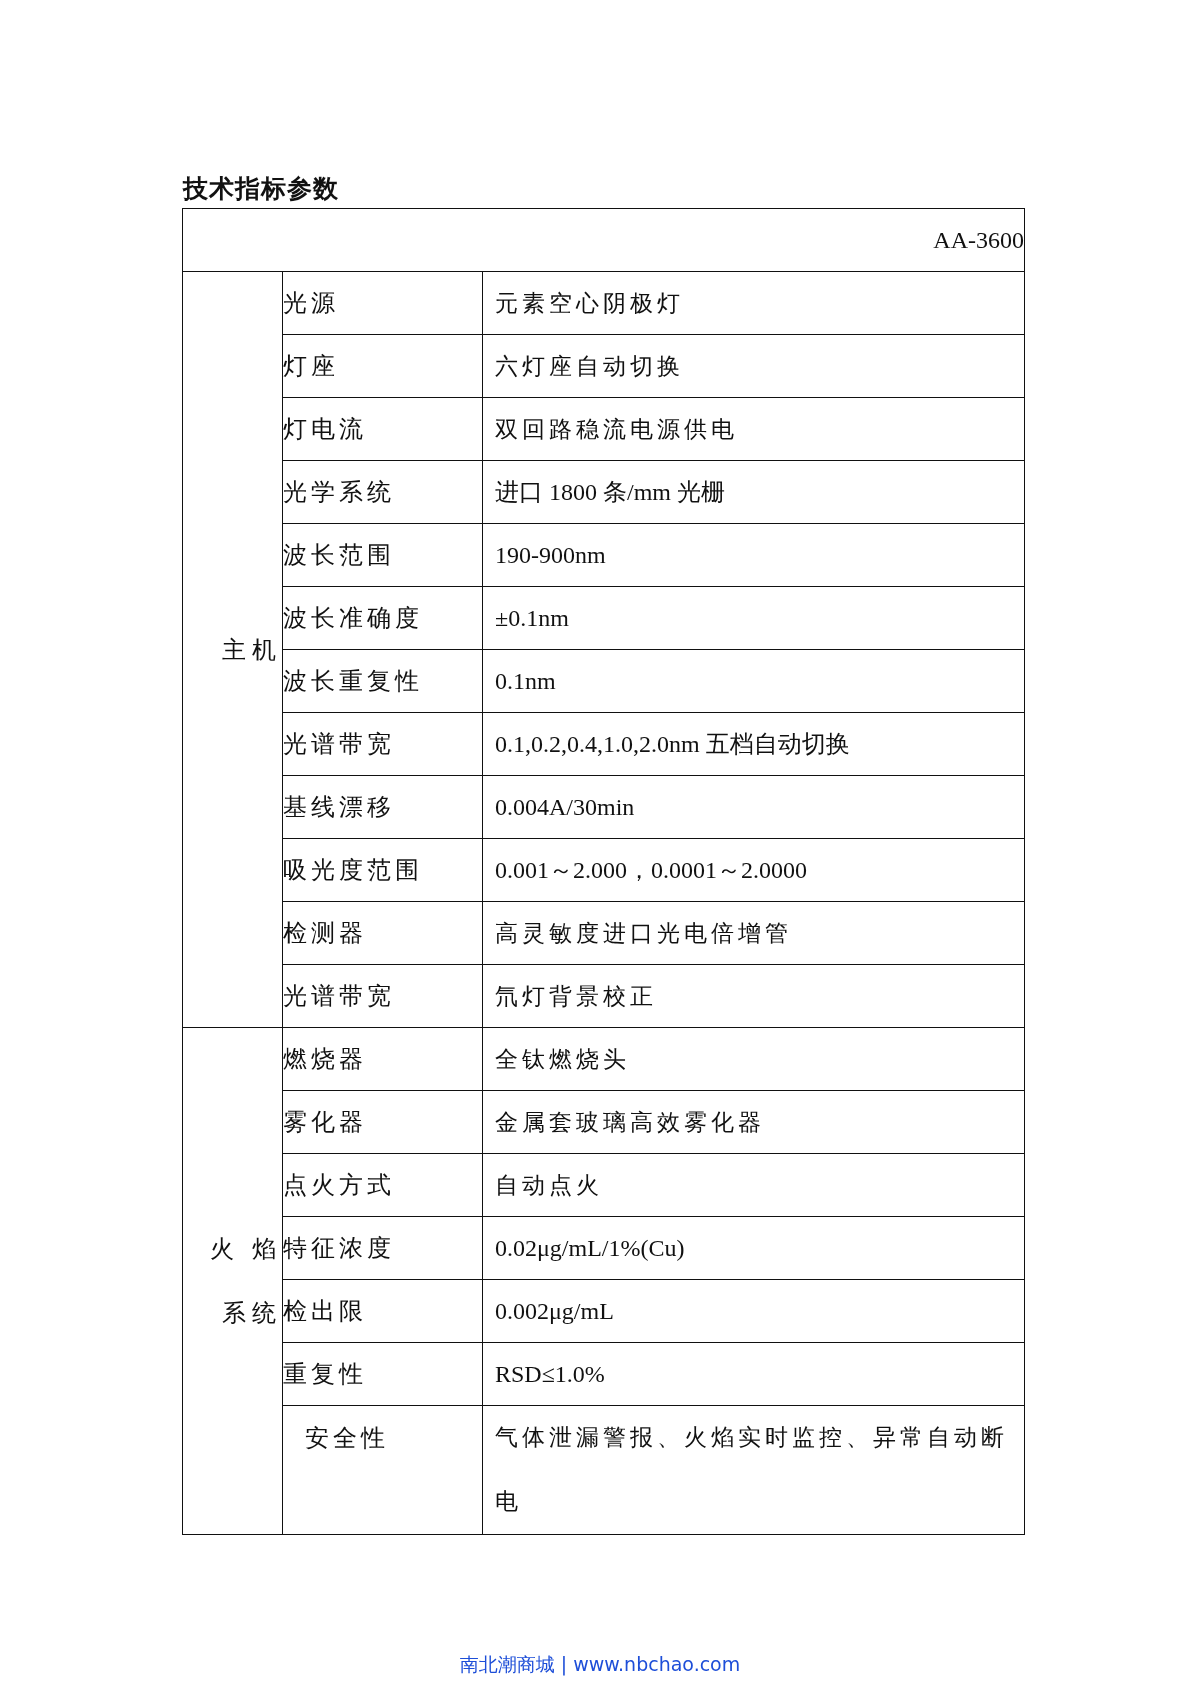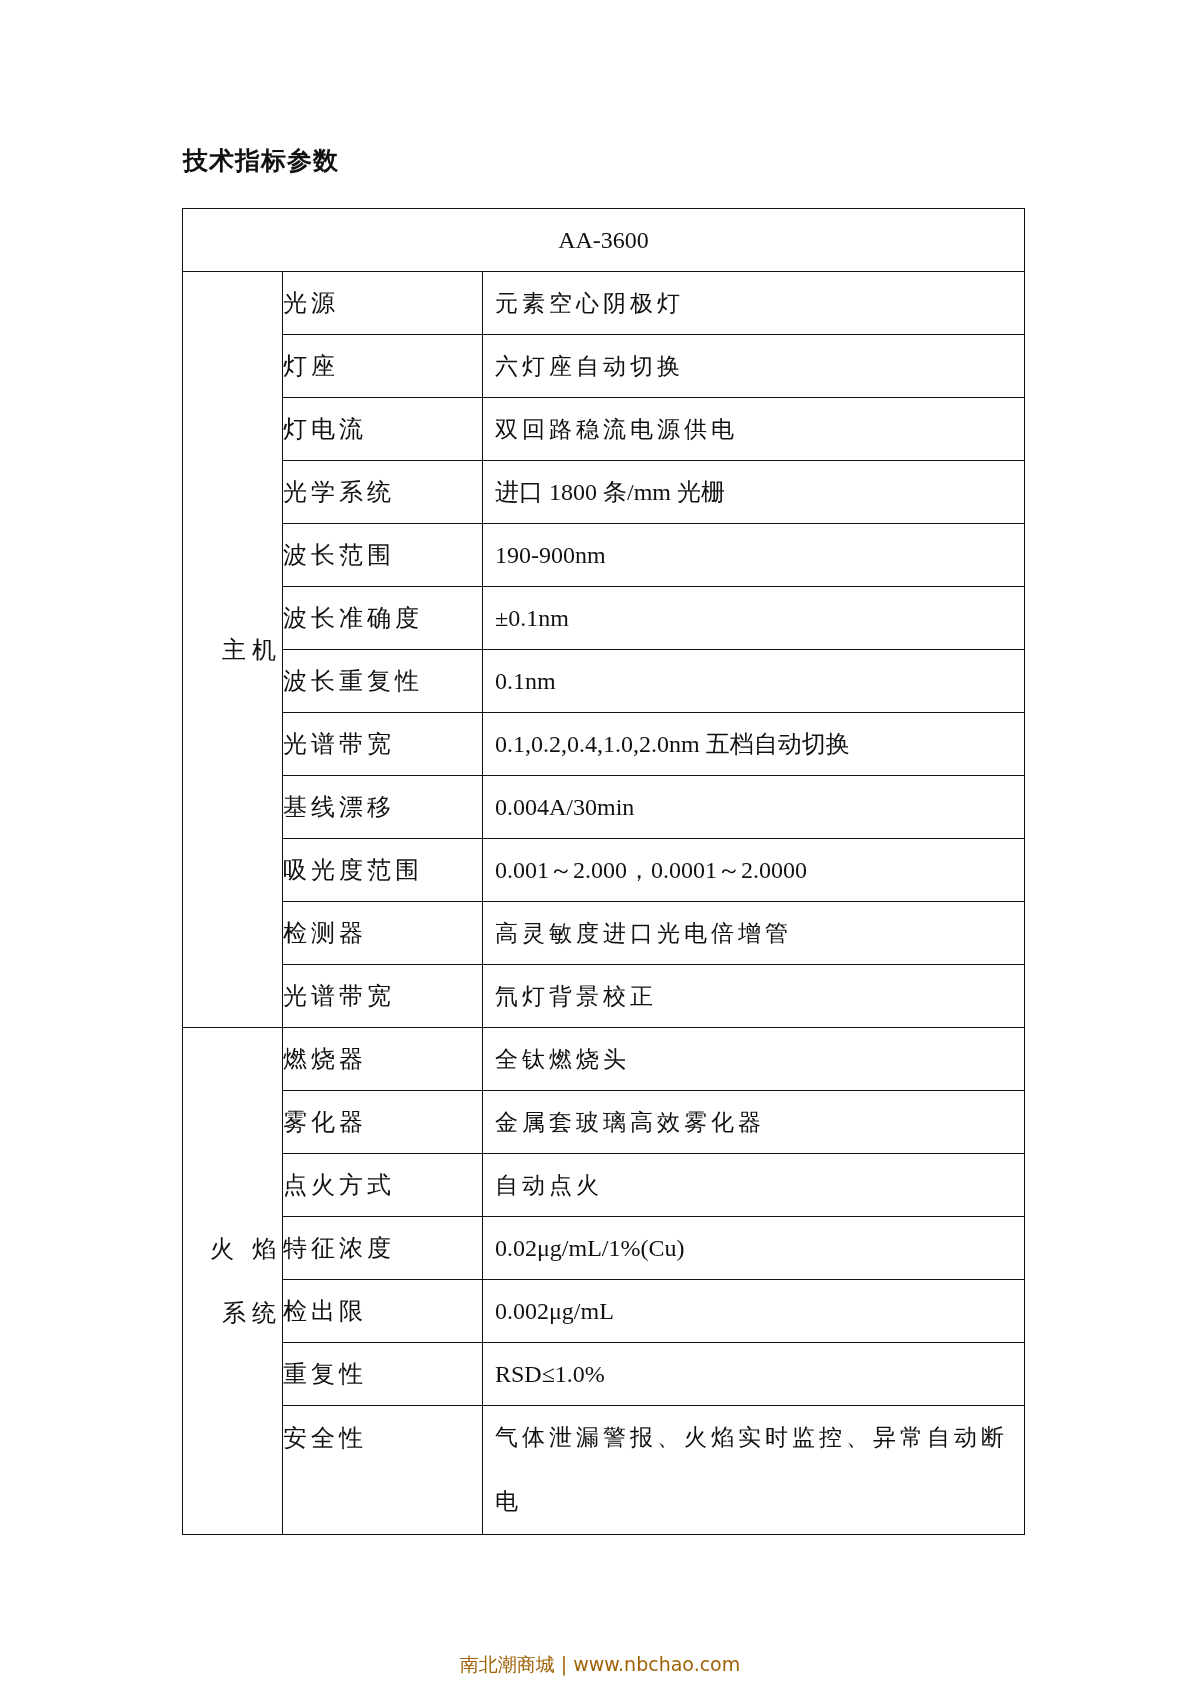--- a/index.html
+++ b/index.html
@@ -1,33 +1,33 @@
 <!DOCTYPE html>
 <html><head>
 <meta charset="utf-8">
 <style>
   html, body { margin: 0; padding: 0; background: #ffffff; }
   body { width: 1200px; height: 1697px; position: relative; overflow: hidden;
          font-family: "Liberation Serif", "DejaVu Serif", serif; color: #111; }
-  .title { position: absolute; left: 183px; top: 144px; font-size: 25px; font-weight: bold;
+  .title { position: absolute; left: 183px; top: 172px; font-size: 25px; font-weight: bold;
            letter-spacing: 1px; font-family: Liberation Serif, serif; }
   table.spec { position: absolute; left: 182px; top: 208px; width: 842px;
                border-collapse: collapse; table-layout: fixed; }
   table.spec td { border: 1.5px solid #111; padding: 0; font-size: 24px; height: 62px;
                   vertical-align: middle; }
-  td.model { text-align: center; height: 63px; font-size: 26px; margin-left: 11px; }
+  td.model { text-align: right; height: 63px; font-size: 26px; margin-left: 11px; }
   td.group { text-align: right; padding-left: 12px !important; letter-spacing: 6px; font-size: 23px; }
   td.group .line { display: block; line-height: 64px; }
   td.param { text-align: left; letter-spacing: 4px; font-size: 23px; }
   td.val { padding-left: 12px !important; text-align: left; }
   td.val.cn { letter-spacing: 4px; font-size: 23px; margin-left: 40px; }
   td.multi { vertical-align: top; line-height: 64px; height: 124px; }
-  td.param.multi-p { vertical-align: top; line-height: 64px; }
+  td.param.multi-p { vertical-align: top; line-height: 64px; padding-left: 22px; }
   .footer { position: absolute; left: 0; width: 1200px; top: 1652px; text-align: center;
-            font-family: "DejaVu Sans", "Liberation Sans", sans-serif; font-size: 19px; color: #a16207; }
+            font-family: "DejaVu Sans", "Liberation Sans", sans-serif; font-size: 19px; color: #1d4ed8; }
 </style>
 </head>
 <body>
 
 <div class="title">技术指标参数</div>
 
 <table class="spec">
   <colgroup>
     <col style="width:100px">
     <col style="width:200px">

